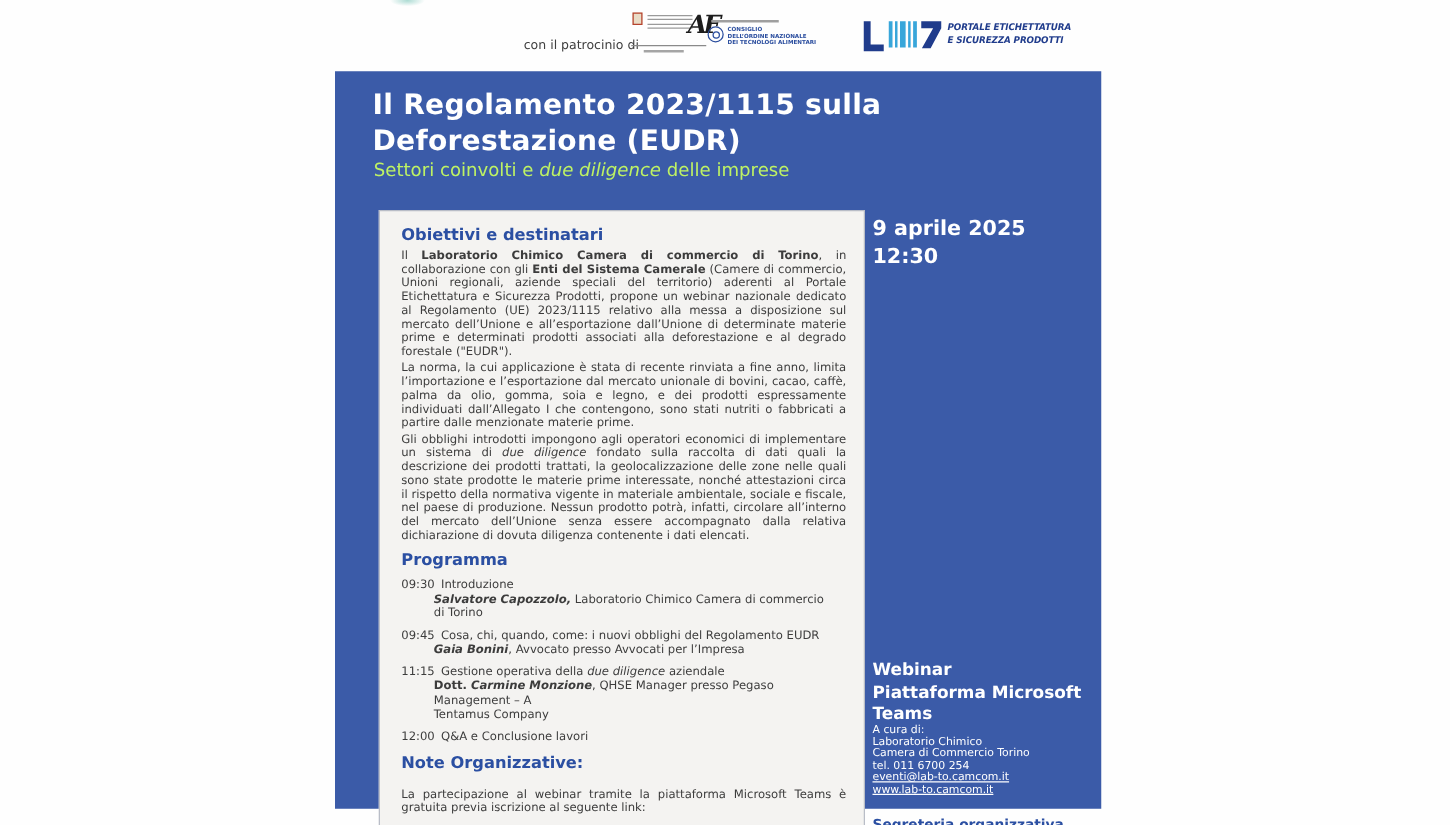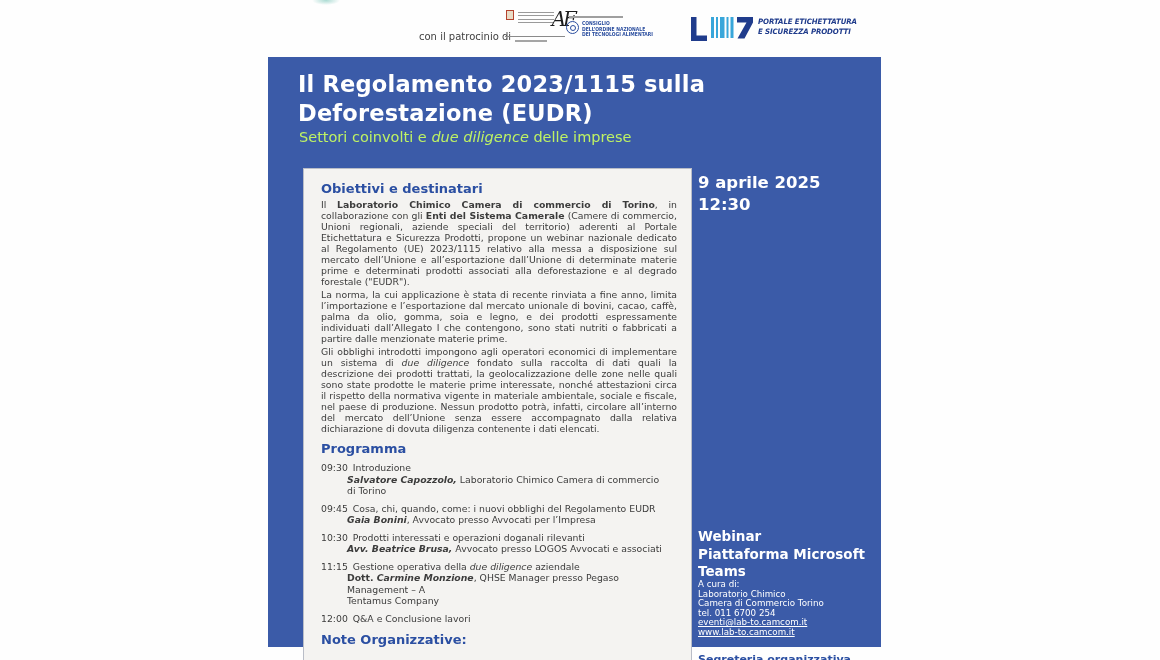--- a/index.html
+++ b/index.html
@@ -13,21 +13,21 @@
   .top-fragment { position:absolute; left:312px; top:-4px; width:28px; height:9px;
     background:radial-gradient(ellipse at center, #aedcd4 0%, rgba(174,220,212,0) 70%); }
   .patronage { position:absolute; left:419px; top:31px; font-size:10px; color:#3f3f3f; }
 
   .logo-a { position:absolute; left:500px; top:9px; width:74px; height:42px; }
   .logo-a .crest { position:absolute; left:6px; top:1px; width:8px; height:10px;
     border:1px solid #b5432e; background:#e9dcc6; }
   .logo-a .la-lines { position:absolute; left:18px; top:3px; }
   .logo-a .la-lines i { display:block; width:36px; height:1px; background:#9a9a9a; margin-bottom:2.4px; }
   .logo-a .af { position:absolute; right:0; top:-2px; font-family:"DejaVu Serif", serif;
-    font-size:20px; font-weight:normal; color:#1c1c1c; letter-spacing:-3px; font-style:italic;text-align:right; }
+    font-size:20px; font-weight:bold; color:#1c1c1c; letter-spacing:-3px; font-style:italic;text-align:right; }
   .logo-a .la-rule { position:absolute; left:5px; top:27px; width:60px; height:1px; background:#8a8a8a; }
   .logo-a .la-sub { position:absolute; left:15px; top:31px; width:32px; height:2px; background:#a5a5a5; }
 
   .logo-b { position:absolute; left:566px; top:16px; width:95px; }
   .logo-b .lb-top { width:54px; height:1.5px; background:#9f9f9f; margin:0 0 3px 3px; }
   .logo-b .lb-row { display:flex; align-items:flex-start; gap:3px; }
   .logo-b .lb-emblem { width:13px; height:13px; border:1.5px solid #2a4d9e; border-radius:50%;
     position:relative; flex:none; }
   .logo-b .lb-emblem::after { content:""; position:absolute; left:3px; top:3px; width:4px; height:4px;
     border:1px solid #2a4d9e; border-radius:50%; }
@@ -168,25 +168,20 @@
       <div class="prog-l2 hide-if-empty"><span class="bit">Salvatore Capozzolo,</span><span> Laboratorio Chimico Camera di commercio</span></div>
       <div class="prog-l2 hide-if-empty">di Torino</div>
     </div>
 
     <div class="prog-item">
       <div><span class="prog-time">09:45</span><span>Cosa, chi, quando, come: i nuovi obblighi del Regolamento EUDR</span><span></span></div>
       <div class="prog-l2 hide-if-empty"><span class="bit">Gaia Bonini</span><span>, Avvocato presso Avvocati per l’Impresa</span></div>
 
     </div>
 
-    <div class="prog-item">
-      <div><span class="prog-time">10:30</span><span>Prodotti interessati e operazioni doganali rilevanti</span><span></span></div>
-      <div class="prog-l2 hide-if-empty"><span class="bit">Avv. Beatrice Brusa,</span><span> Avvocato presso LOGOS Avvocati e associati</span></div>
-
-    </div>
 
     <div class="prog-item">
       <div><span class="prog-time">11:15</span><span>Gestione operativa della </span><span class="it hide-if-empty">due diligence</span><span> aziendale</span></div>
       <div class="prog-l2 hide-if-empty"><span class="b hide-if-empty">Dott. </span><span class="bit">Carmine Monzione</span><span>, QHSE Manager presso Pegaso Management – A</span></div>
       <div class="prog-l2 hide-if-empty">Tentamus Company</div>
     </div>
 
     <div class="prog-item">
       <div><span class="prog-time">12:00</span><span>Q&amp;A e Conclusione lavori</span><span></span></div>
 

